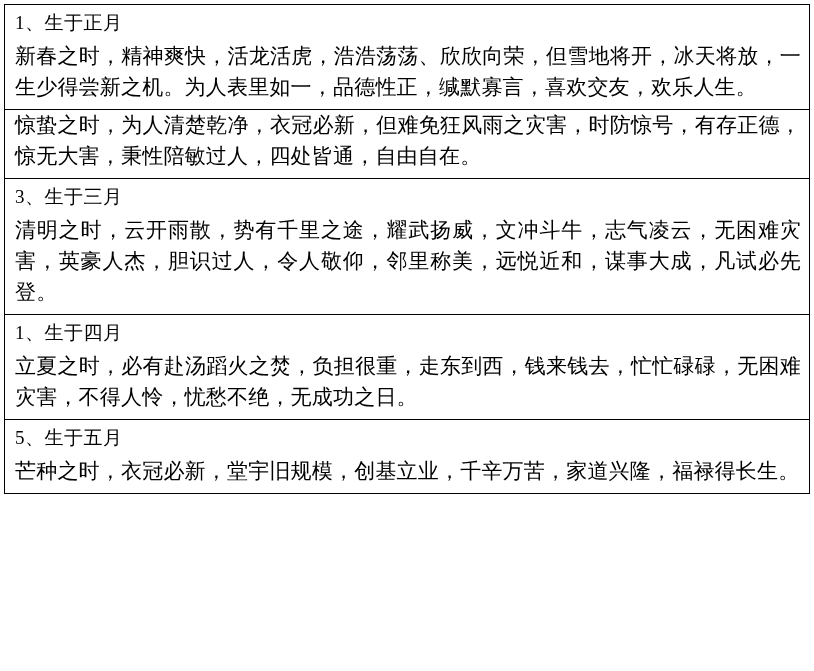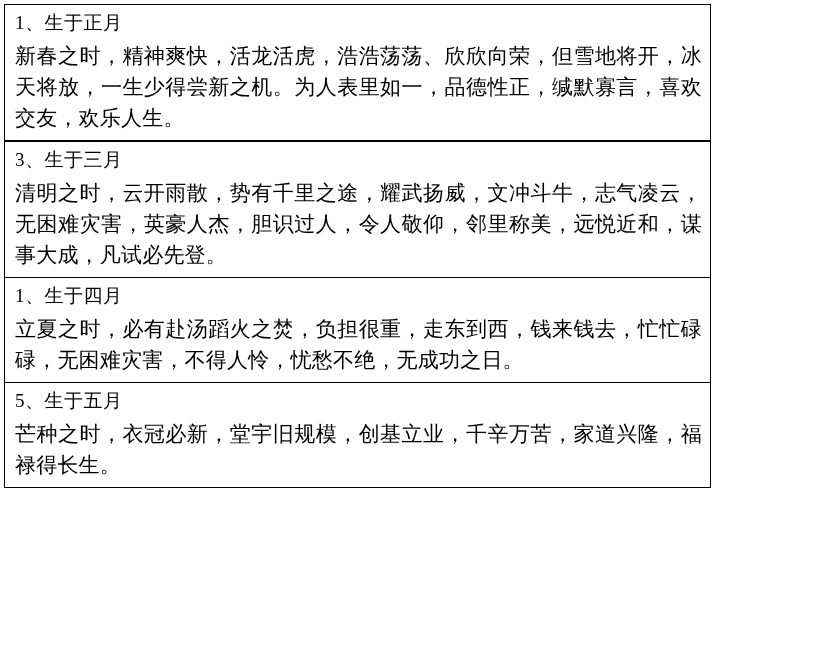--- a/index.html
+++ b/index.html
@@ -14,21 +14,21 @@
     color: #000000;
     overflow: hidden;
   }
   .page {
     width: 814px;
     height: 671px;
     box-sizing: border-box;
     position: relative;
   }
   .table {
-    width: 707px;
+    width: 806px;
     margin: 4px 0 0 4px;
     border-collapse: collapse;
     border: 1px solid #000000;
     box-sizing: border-box;
   }
   .row {
     display: block;
     border-bottom: 1px solid #000000;
     box-sizing: border-box;
   }
@@ -55,20 +55,21 @@
 
 <div class="page">
   <div class="table">
 
     <div class="row">
       <div class="section-title">1、生于正月</div>
       <div class="section-body">新春之时，精神爽快，活龙活虎，浩浩荡荡、欣欣向荣，但雪地将开，冰天将放，一生少得尝新之机。为人表里如一，品德性正，缄默寡言，喜欢交友，欢乐人生。</div>
     </div>
 
     <div class="row">
+      <div class="section-body">惊蛰之时，为人清楚乾净，衣冠必新，但难免狂风雨之灾害，时防惊号，有存正德，惊无大害，秉性陪敏过人，四处皆通，自由自在。</div>
     </div>
 
     <div class="row">
       <div class="section-title">3、生于三月</div>
       <div class="section-body">清明之时，云开雨散，势有千里之途，耀武扬威，文冲斗牛，志气凌云，无困难灾害，英豪人杰，胆识过人，令人敬仰，邻里称美，远悦近和，谋事大成，凡试必先登。</div>
     </div>
 
     <div class="row">
       <div class="section-title">1、生于四月</div>
       <div class="section-body">立夏之时，必有赴汤蹈火之焚，负担很重，走东到西，钱来钱去，忙忙碌碌，无困难灾害，不得人怜，忧愁不绝，无成功之日。</div>

